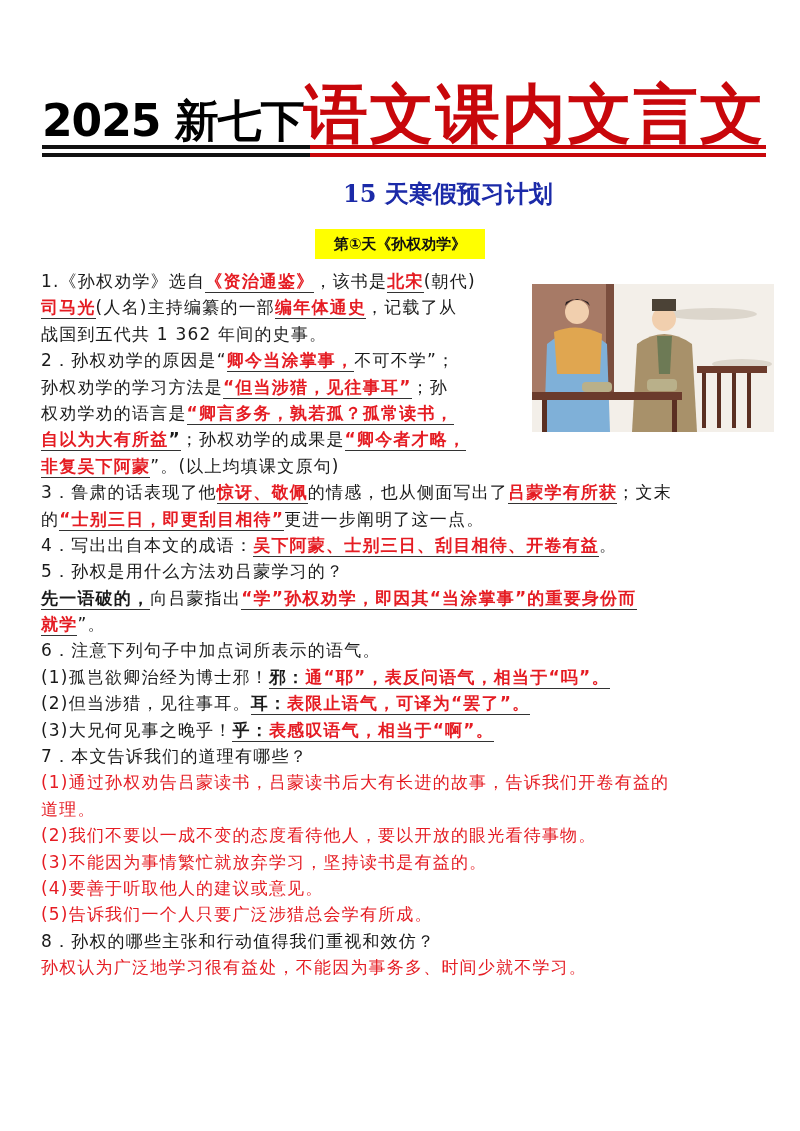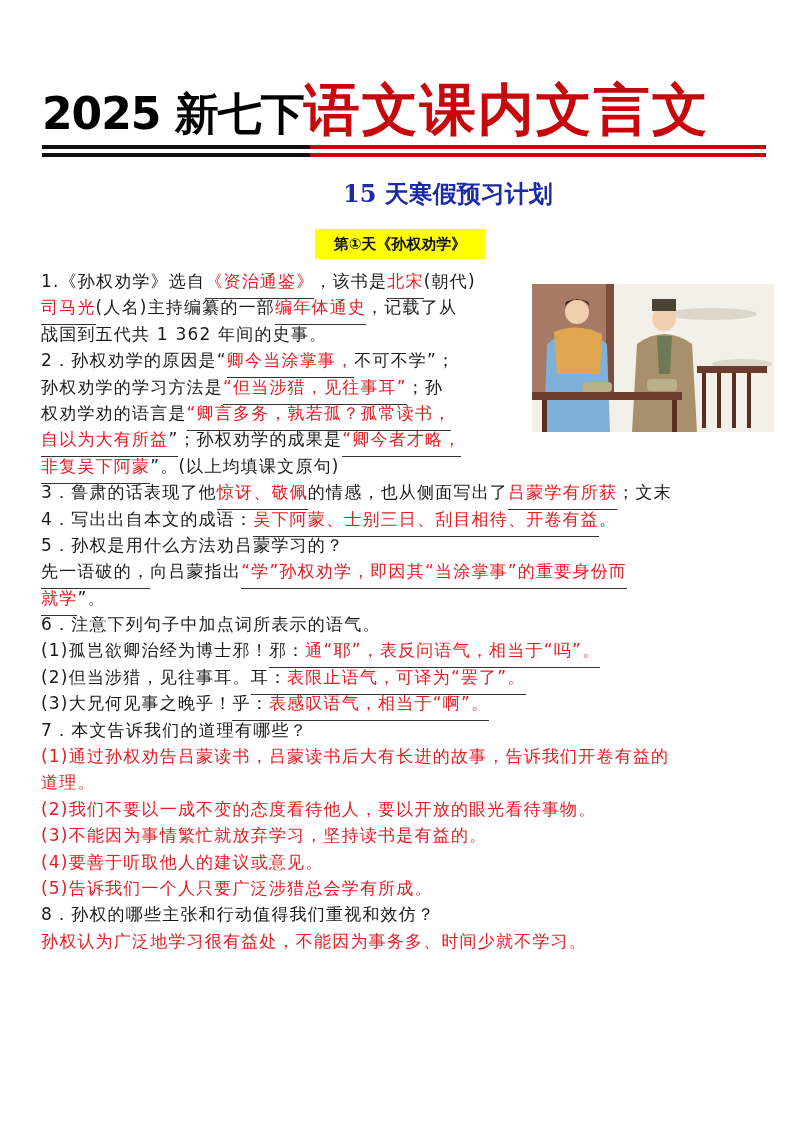--- a/index.html
+++ b/index.html
@@ -1,34 +1,34 @@
 <!DOCTYPE html>
 <html><head>
 <meta charset="utf-8">
 <style>
   html, body { margin:0; padding:0; background:#ffffff; }
   body { width:800px; height:1131px; position:relative; overflow:hidden;
          font-family:"DejaVu Sans","Liberation Sans",sans-serif; color:#1a1a1a; }
   .header { position:absolute; left:40px; top:80px; width:720px; height:80px; }
   .title { position:absolute; left:2px; top:2px; white-space:nowrap; line-height:1; }
   .title .black { font-size:44px; font-weight:bold; color:#000000; letter-spacing:-1px; vertical-align:baseline; }
-  .title .red { font-size:56px; font-weight:bold; color:#c8070b; letter-spacing:2px; vertical-align:baseline; }
+  .title .red { font-size:64px; font-weight:bold; color:#c8070b; letter-spacing:2px; vertical-align:baseline; }
   .rule { position:absolute; height:4px; }
   .rule.b1 { left:2px; top:65px; width:268px; background:#111; }
   .rule.b2 { left:2px; top:73px; width:268px; background:#111; }
   .rule.r1 { left:270px; top:65px; width:456px; background:#c8070b; }
   .rule.r2 { left:270px; top:73px; width:456px; background:#c8070b; }
   .subtitle { position:absolute; top:178px; left:0; width:800px; text-align:center;
               font-family:"DejaVu Serif","Liberation Serif",serif; font-size:24px; font-weight:bold; color:#1b2aa8;padding-left:48px; }
   .day-badge { position:absolute; top:229px; left:315px; width:170px; height:30px; background:#ffff00;
                font-size:15px; font-weight:bold; line-height:30px; text-align:center; color:#111; }
   .content { position:absolute; left:41px; top:268px; width:740px; font-size:17px; line-height:26.4px; }
   .line { white-space:nowrap; height:26.4px; }
   .r { color:#e51c23; }
-  .u { border-bottom:1.5px solid #333; padding-bottom:7px; }
+  .u { border-bottom:1.5px solid #333; padding-bottom:1px;font-weight:bold; }
   .illustration { position:absolute; left:532px; top:284px; width:242px; height:148px; background:#efeae3; overflow:hidden; }
   .wide { letter-spacing:1.2px; }
 </style>
 </head>
 <body>
 
 <div class="header">
   <div class="title">
     <span class="black">2025 新七下</span><span class="red">语文课内文言文</span>
   </div>
@@ -91,20 +91,23 @@
   <div class="line">
     <span class="r u">自以为大有所益</span><span class="u">”</span><span>；孙权劝学的成果是</span><span class="r u">“卿今者才略，</span>
   </div>
   <div class="line">
     <span class="r u">非复吴下阿蒙</span><span>”。(以上均填课文原句)</span>
   </div>
 
   <div class="line">
     <span>3．鲁肃的话表现了他</span><span class="r u">惊讶、敬佩</span><span>的情感，也从侧面写出了</span><span class="r u">吕蒙学有所获</span><span>；文末</span>
   </div>
+  <div class="line">
+    <span>的</span><span class="r u">“士别三日，即更刮目相待”</span><span>更进一步阐明了这一点。</span>
+  </div>
 
   <div class="line">
     <span>4．写出出自本文的成语：</span><span class="r u">吴下阿蒙、士别三日、刮目相待、开卷有益</span><span>。</span>
   </div>
 
   <div class="line">5．孙权是用什么方法劝吕蒙学习的？</div>
   <div class="line">
     <span class="u">先一语破的，</span><span>向吕蒙指出</span><span class="r u">“学”孙权劝学，即因其“当涂掌事”的重要身份而</span>
   </div>
   <div class="line">

